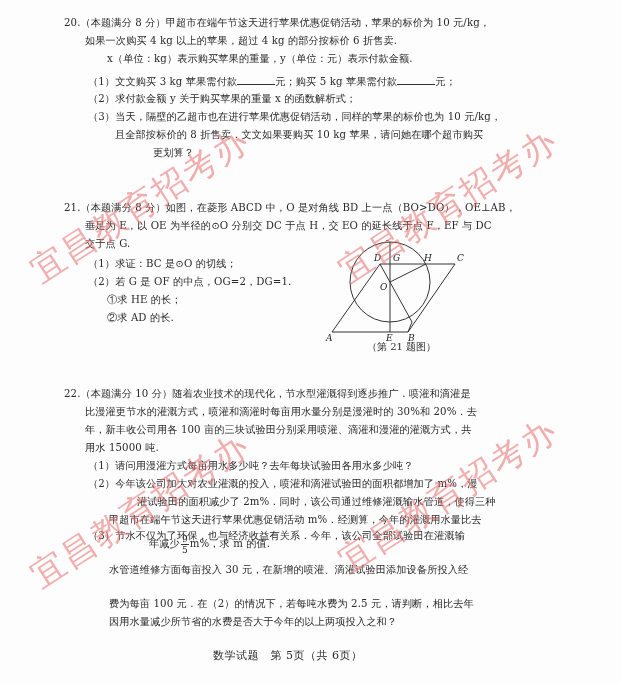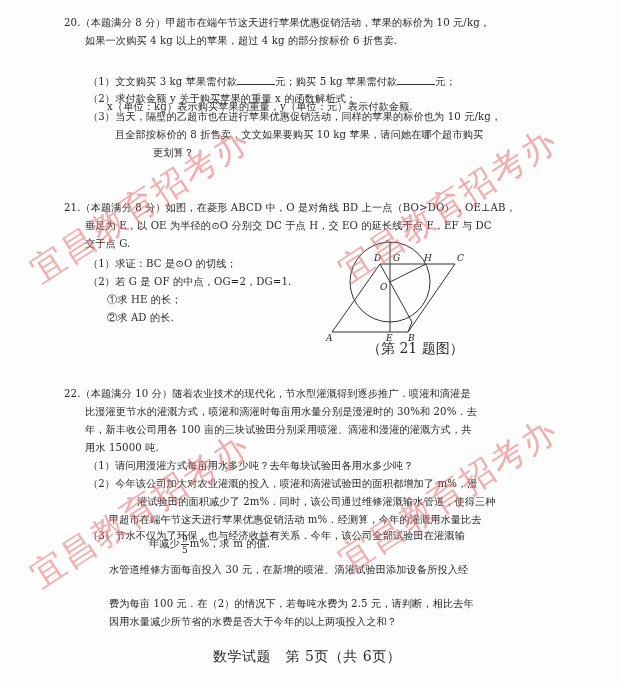--- a/index.html
+++ b/index.html
@@ -10,33 +10,33 @@
   .page { position:absolute; left:0; top:0; width:621px; height:559px; }
   .line { position:absolute; font-size:10.2px; line-height:14px; white-space:nowrap; letter-spacing:0.1px; }
   .blank { display:inline-block; width:38px; border-bottom:1px solid #333; height:10px; vertical-align:baseline; }
   .wm {
     position:absolute; color:rgba(232,110,110,0.55); font-family:"DejaVu Sans","Liberation Sans",sans-serif;
     font-size:34px; transform:rotate(-33deg); transform-origin:left top; white-space:nowrap; letter-spacing:2px;
   }
   .frac { display:inline-block; vertical-align:middle; text-align:center; font-size:9px; line-height:10px; margin:0 1px; }
   .frac span { display:block; }
   .frac .num { border-bottom:1px solid #333; padding:0 1px; }
-  .caption { position:absolute; font-size:14px; }
-  .footer { position:absolute; font-size:14px; letter-spacing:0.5px; }
+  .caption { position:absolute; font-size:10px; }
+  .footer { position:absolute; font-size:11px; letter-spacing:0.5px; }
   svg text { font-family:"DejaVu Serif","Liberation Serif",serif; font-style:italic; font-size:9px; fill:#222; }
 </style>
 </head>
 <body>
 
 <div class="page">
 
   <div>
     <div class="line" style="left:64px;top:16px;">20.（本题满分 8 分）甲超市在端午节这天进行苹果优惠促销活动，苹果的标价为 10 元/kg，</div>
     <div class="line" style="left:85px;top:34px;">如果一次购买 4 kg 以上的苹果，超过 4 kg 的部分按标价 6 折售卖.</div>
-    <div class="line" style="left:107px;top:52px;margin-top:48px;">x（单位：kg）表示购买苹果的重量，y（单位：元）表示付款金额.</div>
+    <div class="line" style="left:107px;top:52px;">x（单位：kg）表示购买苹果的重量，y（单位：元）表示付款金额.</div>
     <div class="line" style="left:88px;top:74px;">
       <span>（1）文文购买 3 kg 苹果需付款</span><span class="blank"></span><span>元；购买 5 kg 苹果需付款</span><span class="blank"></span><span>元；</span>
     </div>
     <div class="line" style="left:88px;top:92px;">（2）求付款金额 y 关于购买苹果的重量 x 的函数解析式；</div>
     <div class="line" style="left:88px;top:110px;">（3）当天，隔壁的乙超市也在进行苹果优惠促销活动，同样的苹果的标价也为 10 元/kg，</div>
     <div class="line" style="left:115px;top:128px;">且全部按标价的 8 折售卖．文文如果要购买 10 kg 苹果，请问她在哪个超市购买</div>
     <div class="line" style="left:109px;top:146px;margin-left:44px;">更划算？</div>
   </div>
 
   <div>

